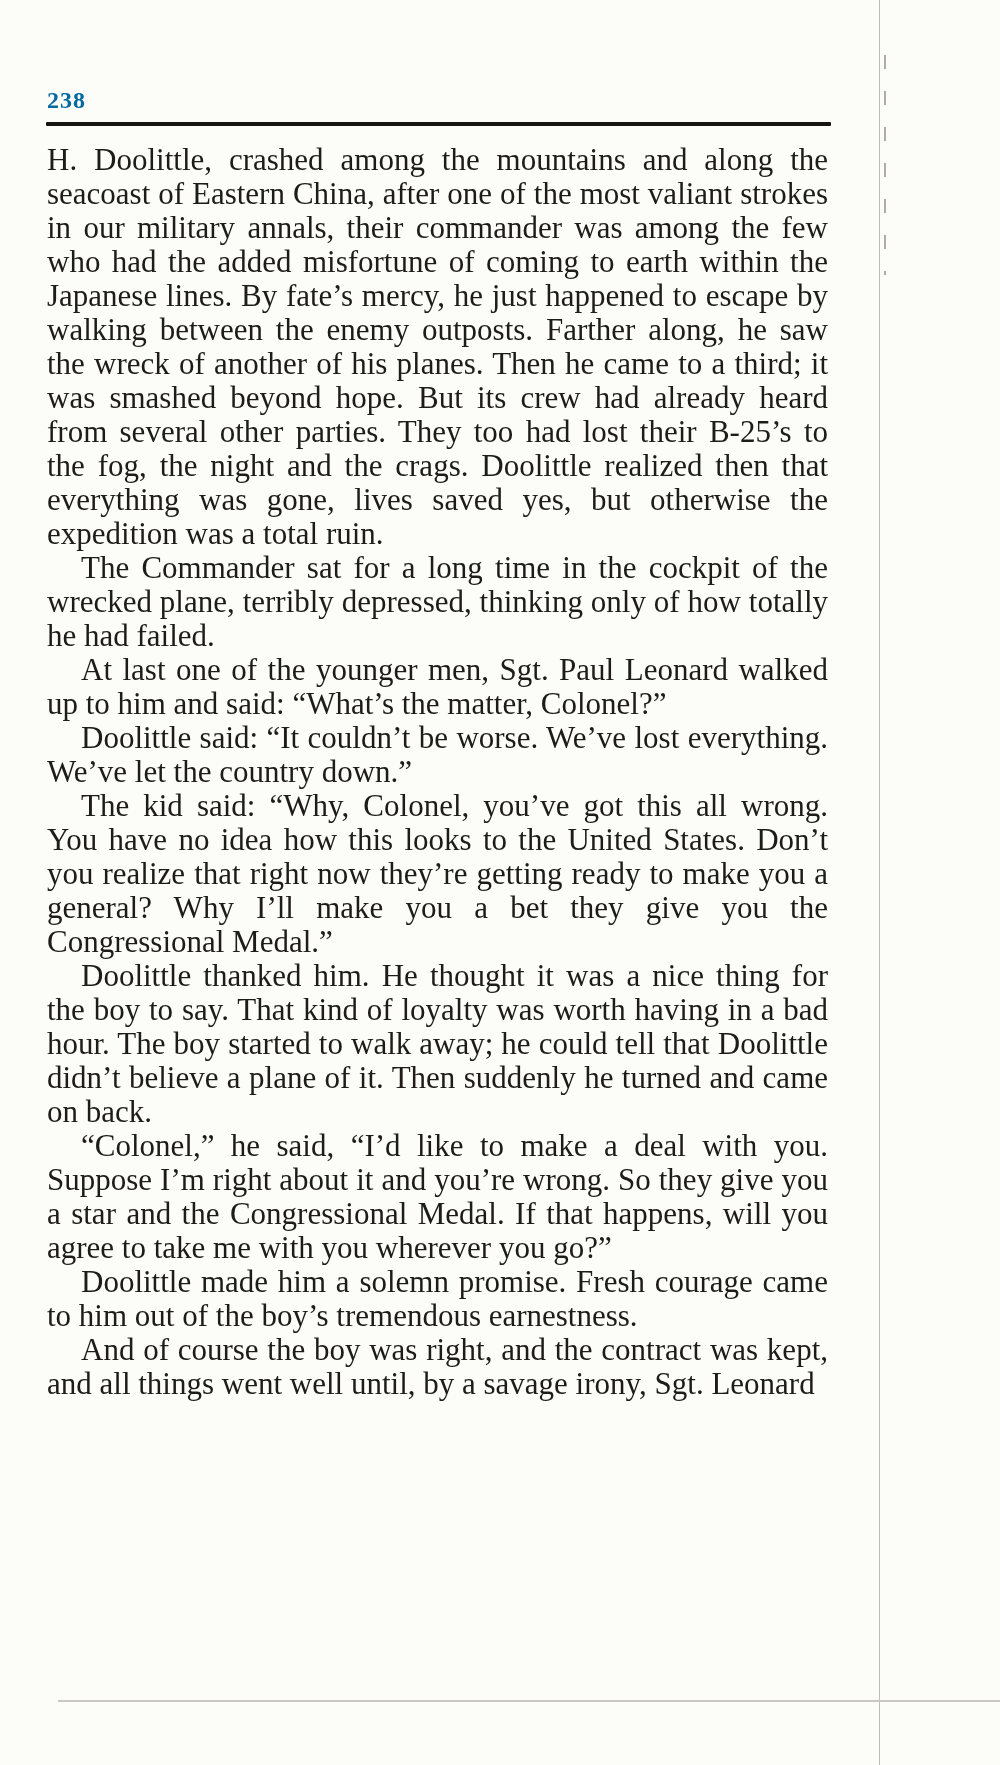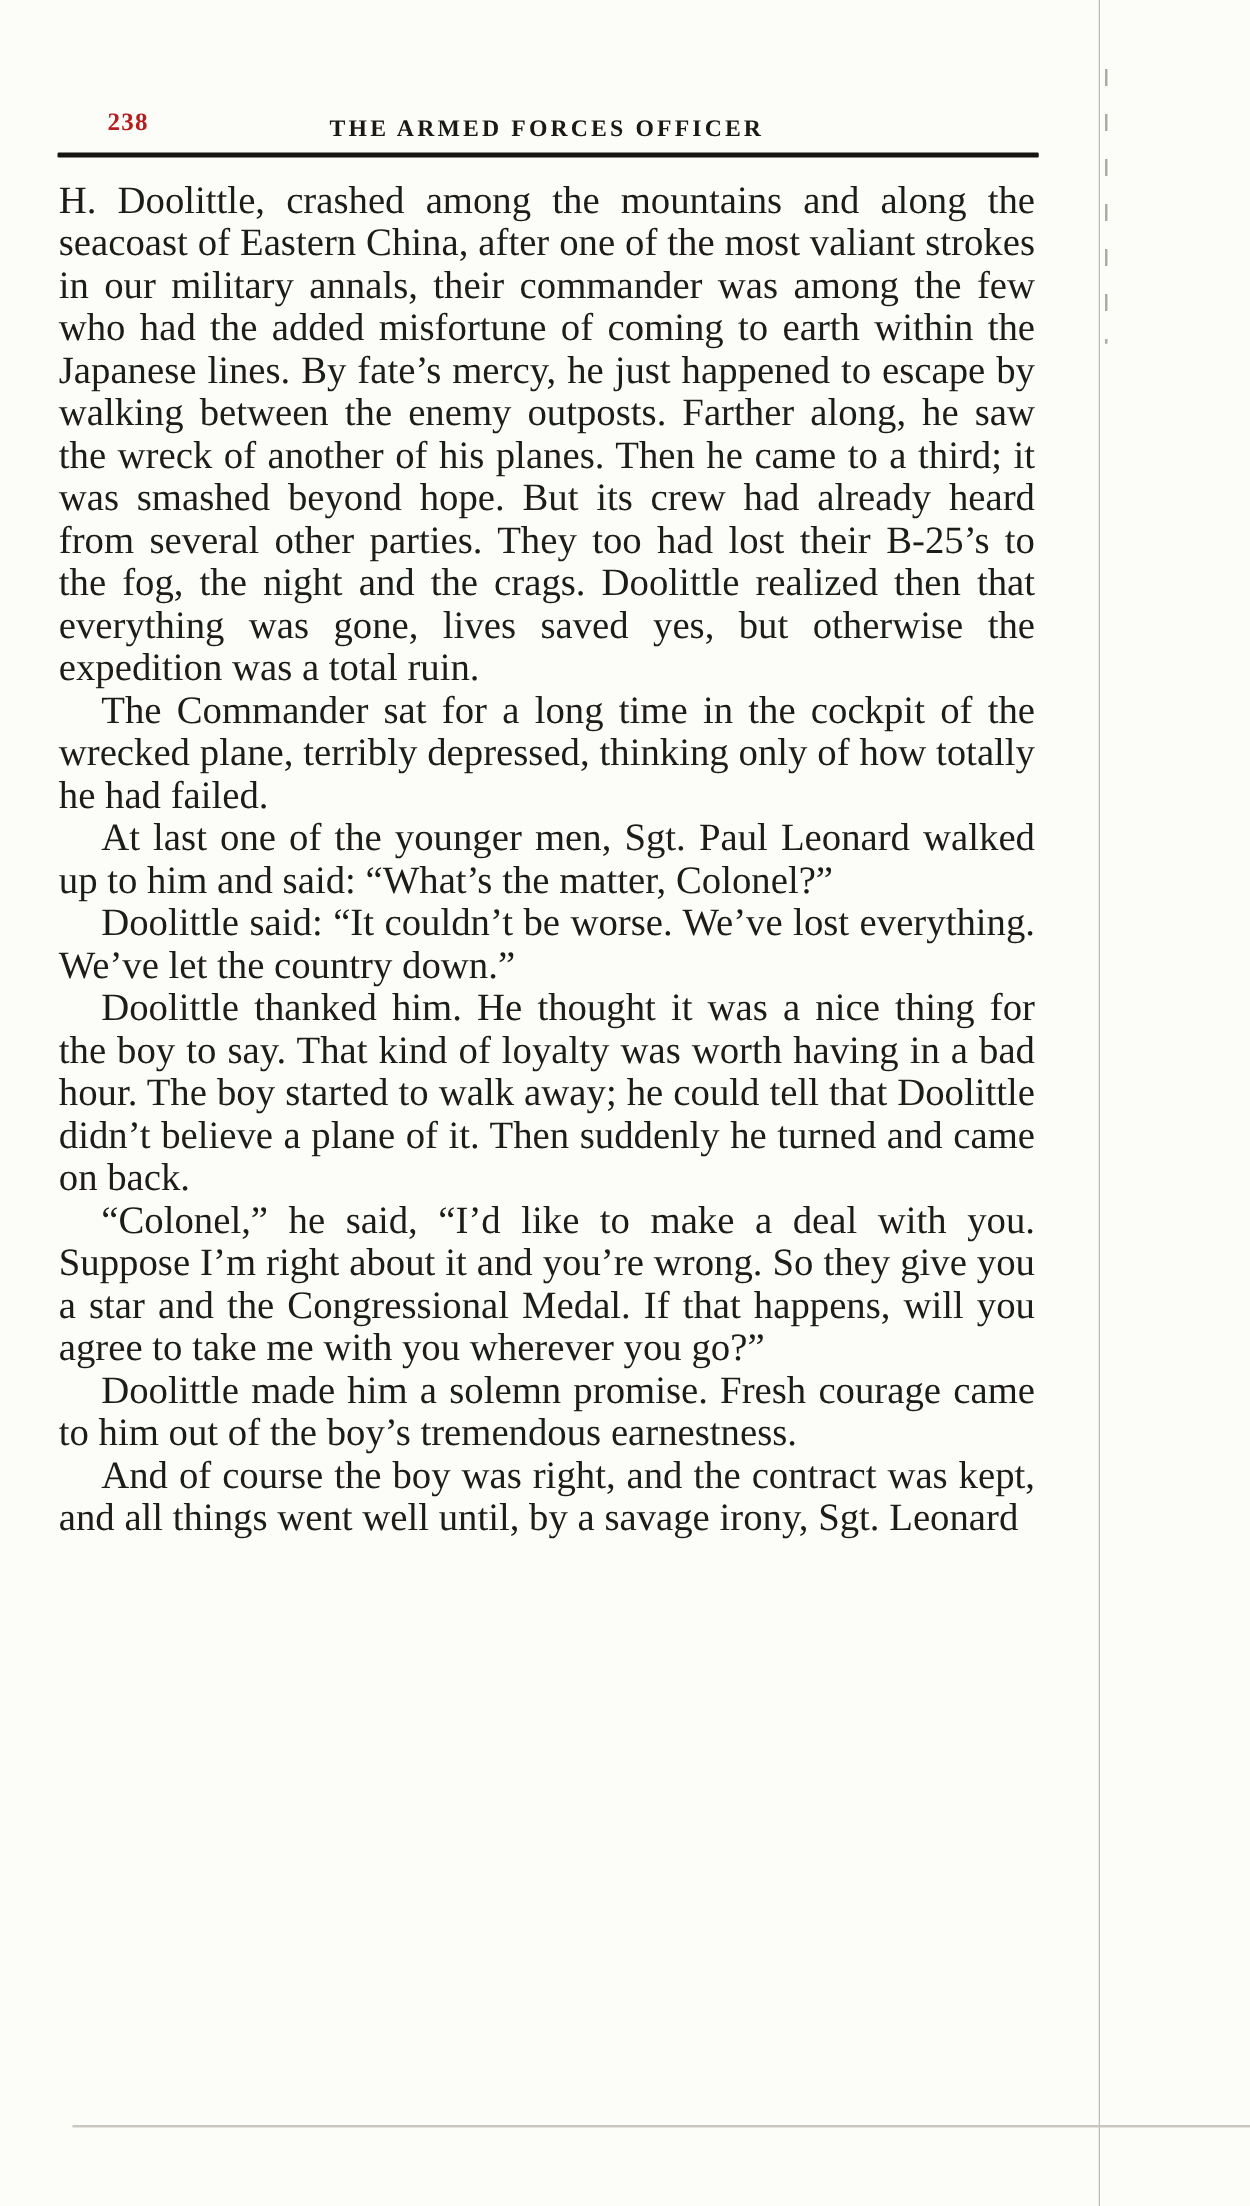--- a/index.html
+++ b/index.html
@@ -20,25 +20,24 @@
     position: absolute;
     top: 86px;
     left: 47px;
     width: 781px;
     height: 34px;
   }
   .page-num {
     position: absolute;
     left: 0;
     top: 1px;
-    font-size: 20px;
+    font-size: 24px;
     font-weight: 600;
     letter-spacing: 1px;
-    color: #b91c1c;
-    margin-left: 39px;
+    color: #0369a1;
   }
   .running-head {
     display: block;
     text-align: center;
     font-size: 19px;
     font-weight: 700;
     letter-spacing: 2.5px;
     padding-top: 7px;
     color: #1b1916;
   }
@@ -93,30 +92,30 @@
     background: #c9c7c0;
   }
 </style>
 </head>
 <body>
 
 <div class="page">
 
   <div class="header">
     <span class="page-num">238</span>
-    <span class="running-head">THE ARMED FORCES OFFICER</span>
   </div>
 
   <div class="rule"></div>
 
   <div class="body-text">
     <p class="noindent">H. Doolittle, crashed among the mountains and along the seacoast of Eastern China, after one of the most valiant strokes in our military annals, their commander was among the few who had the added misfortune of coming to earth within the Japanese lines. By fate’s mercy, he just happened to escape by walking between the enemy outposts. Farther along, he saw the wreck of another of his planes. Then he came to a third; it was smashed beyond hope. But its crew had already heard from several other parties. They too had lost their B-25’s to the fog, the night and the crags. Doolittle realized then that everything was gone, lives saved yes, but otherwise the expedition was a total ruin.</p>
     <p>The Commander sat for a long time in the cockpit of the wrecked plane, terribly depressed, thinking only of how totally he had failed.</p>
     <p>At last one of the younger men, Sgt. Paul Leonard walked up to him and said: “What’s the matter, Colonel?”</p>
     <p>Doolittle said: “It couldn’t be worse. We’ve lost everything. We’ve let the country down.”</p>
+    <p>The kid said: “Why, Colonel, you’ve got this all wrong. You have no idea how this looks to the United States. Don’t you realize that right now they’re getting ready to make you a general? Why I’ll make you a bet they give you the Congressional Medal.”</p>
     <p>Doolittle thanked him. He thought it was a nice thing for the boy to say. That kind of loyalty was worth having in a bad hour. The boy started to walk away; he could tell that Doolittle didn’t believe a plane of it. Then suddenly he turned and came on back.</p>
     <p>“Colonel,” he said, “I’d like to make a deal with you. Suppose I’m right about it and you’re wrong. So they give you a star and the Congressional Medal. If that happens, will you agree to take me with you wherever you go?”</p>
     <p>Doolittle made him a solemn promise. Fresh courage came to him out of the boy’s tremendous earnestness.</p>
     <p>And of course the boy was right, and the contract was kept, and all things went well until, by a savage irony, Sgt. Leonard</p>
   </div>
 
   <div class="edge-line"></div>
   <div class="edge-dashes"></div>
   <div class="bottom-line"></div>
 

